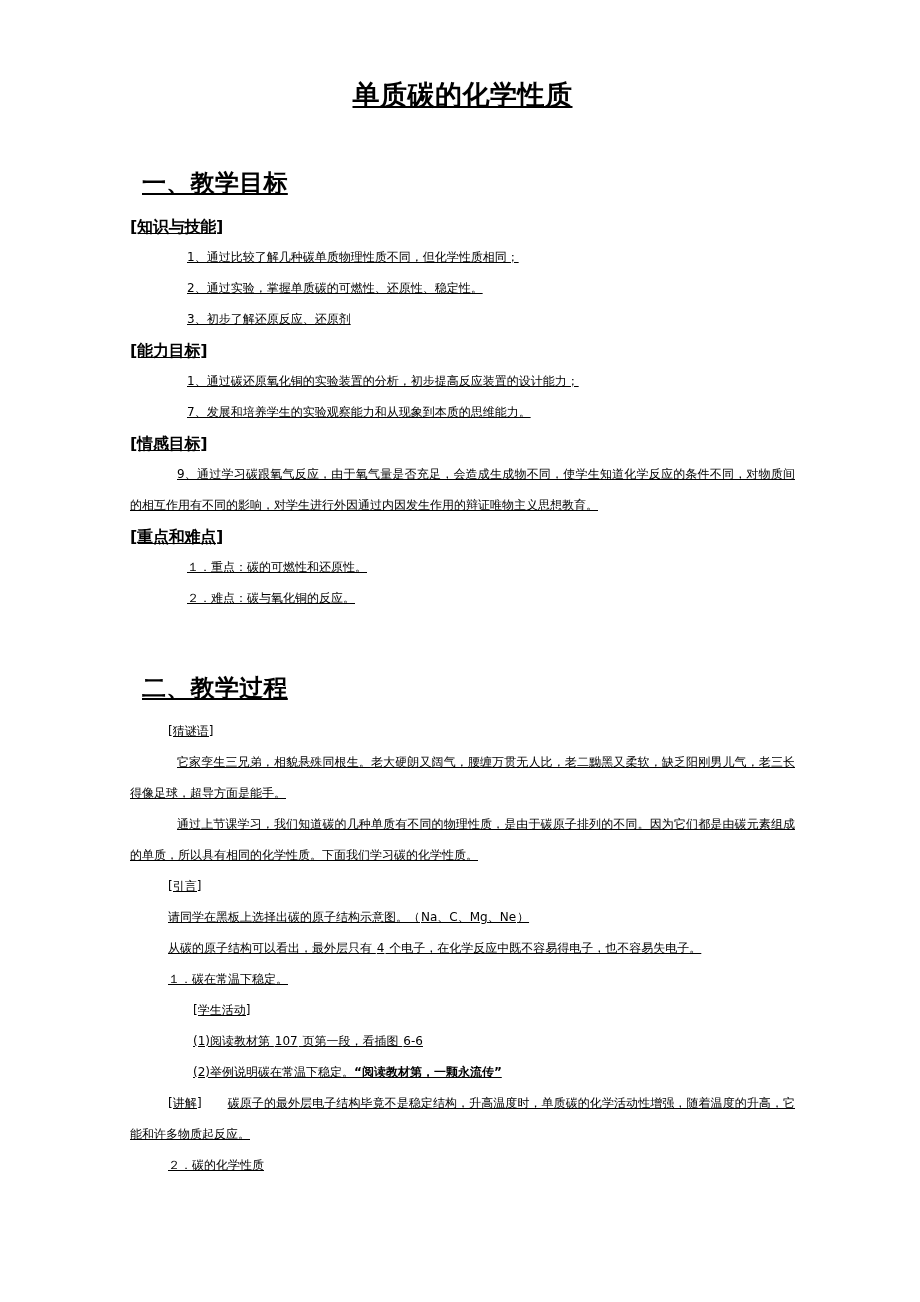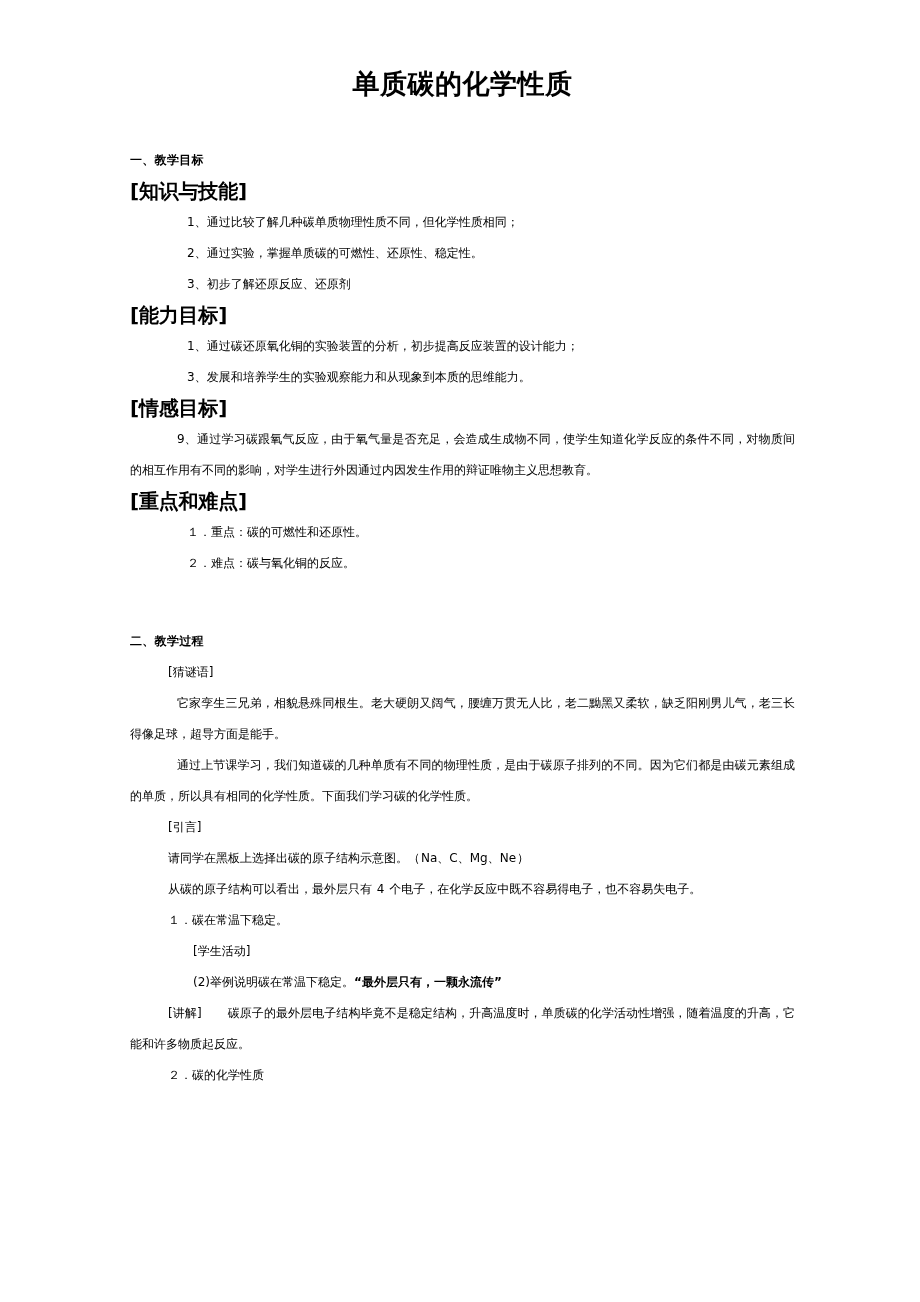--- a/index.html
+++ b/index.html
@@ -18,44 +18,45 @@
     position: relative;
     width: 920px;
     height: 1302px;
     box-sizing: border-box;
     padding: 0;
     overflow: hidden;
   }
   .doc {
     position: absolute;
     left: 130px;
-    top: 5px;
+    top: 16px;
     width: 665px;
+    text-decoration: underline;
   }
   .doc-title {
     text-align: center;
     font-size: 27px;
     font-weight: bold;
     line-height: 34px;
     margin-top: 62px;
     margin-bottom: 0;
     letter-spacing: 0.5px;
   }
   .spacer-title {
     height: 44px;
   }
   .h1 {
-    font-size: 12px;
+    font-size: 24px;
     font-weight: bold;
     line-height: 31px;
-    margin: 0;
+    margin: 12px;
     letter-spacing: 0.3px;
   }
   .h2 {
-    font-size: 20px;
+    font-size: 16px;
     font-weight: bold;
     line-height: 31px;
     margin: 0;
     letter-spacing: -0.2px;
   }
   .p {
     font-size: 12px;
     line-height: 31px;
     margin: 0;
     text-align: justify;
@@ -107,21 +108,21 @@
 
     <div class="h1">一、教学目标</div>
 
     <div class="h2">[知识与技能]</div>
     <div class="p indent-2">1、通过比较了解几种碳单质物理性质不同，但化学性质相同；</div>
     <div class="p indent-2">2、通过实验，掌握单质碳的可燃性、还原性、稳定性。</div>
     <div class="p indent-2">3、初步了解还原反应、还原剂</div>
 
     <div class="h2">[能力目标]</div>
     <div class="p indent-2">1、通过碳还原氧化铜的实验装置的分析，初步提高反应装置的设计能力；</div>
-    <div class="p indent-2">3、发展和培养学生的实验观察能力和从现象到本质的思维能力。</div>
+    <div class="p indent-2">7、发展和培养学生的实验观察能力和从现象到本质的思维能力。</div>
 
     <div class="h2">[情感目标]</div>
     <div class="p flow">9、通过学习碳跟氧气反应，由于氧气量是否充足，会造成生成物不同，使学生知道化学反应的条件不同，对物质间的相互作用有不同的影响，对学生进行外因通过内因发生作用的辩证唯物主义思想教育。</div>
 
     <div class="h2">[重点和难点]</div>
     <div class="p indent-2">１．重点：碳的可燃性和还原性。</div>
     <div class="p indent-2">２．难点：碳与氧化铜的反应。</div>
 
     <div class="blank-line"></div>
     <div class="half-line"></div>
@@ -135,21 +136,22 @@
     <div class="p indent-1">[引言]</div>
 
     <div class="p flow-sm"><span>请同学在黑板上选择出碳的原子结构示意图。（</span><span class="lat">Na、C、Mg、Ne</span><span>）</span></div>
 
     <div class="p flow-sm"><span>从碳的原子结构可以看出，最外层只有 </span><span class="lat">4</span><span> 个电子，在化学反应中既不容易得电子，也不容易失电子。</span></div>
 
     <div class="p indent-1">１．碳在常温下稳定。</div>
 
     <div class="p indent-3">[学生活动]</div>
 
+    <div class="p indent-3"><span>(1)阅读教材第 </span><span class="lat">107</span><span> 页第一段，看插图 </span><span class="lat">6-6</span></div>
 
-    <div class="p indent-3"><span>(2)举例说明碳在常温下稳定。</span><b class="quote">“最外层只有，一颗永流传”</b></div>
+    <div class="p indent-3"><span>(2)举例说明碳在常温下稳定。</span><b class="quote">“阅读教材第，一颗永流传”</b></div>
 
     <div class="p flow-sm"><span>[讲解]</span><span class="gap-wide"></span><span>碳原子的最外层电子结构毕竟不是稳定结构，升高温度时，单质碳的化学活动性增强，随着温度的升高，它能和许多物质起反应。</span></div>
 
     <div class="p indent-1">２．碳的化学性质</div>
 
   </div>
 </div>
 
 </body></html>

